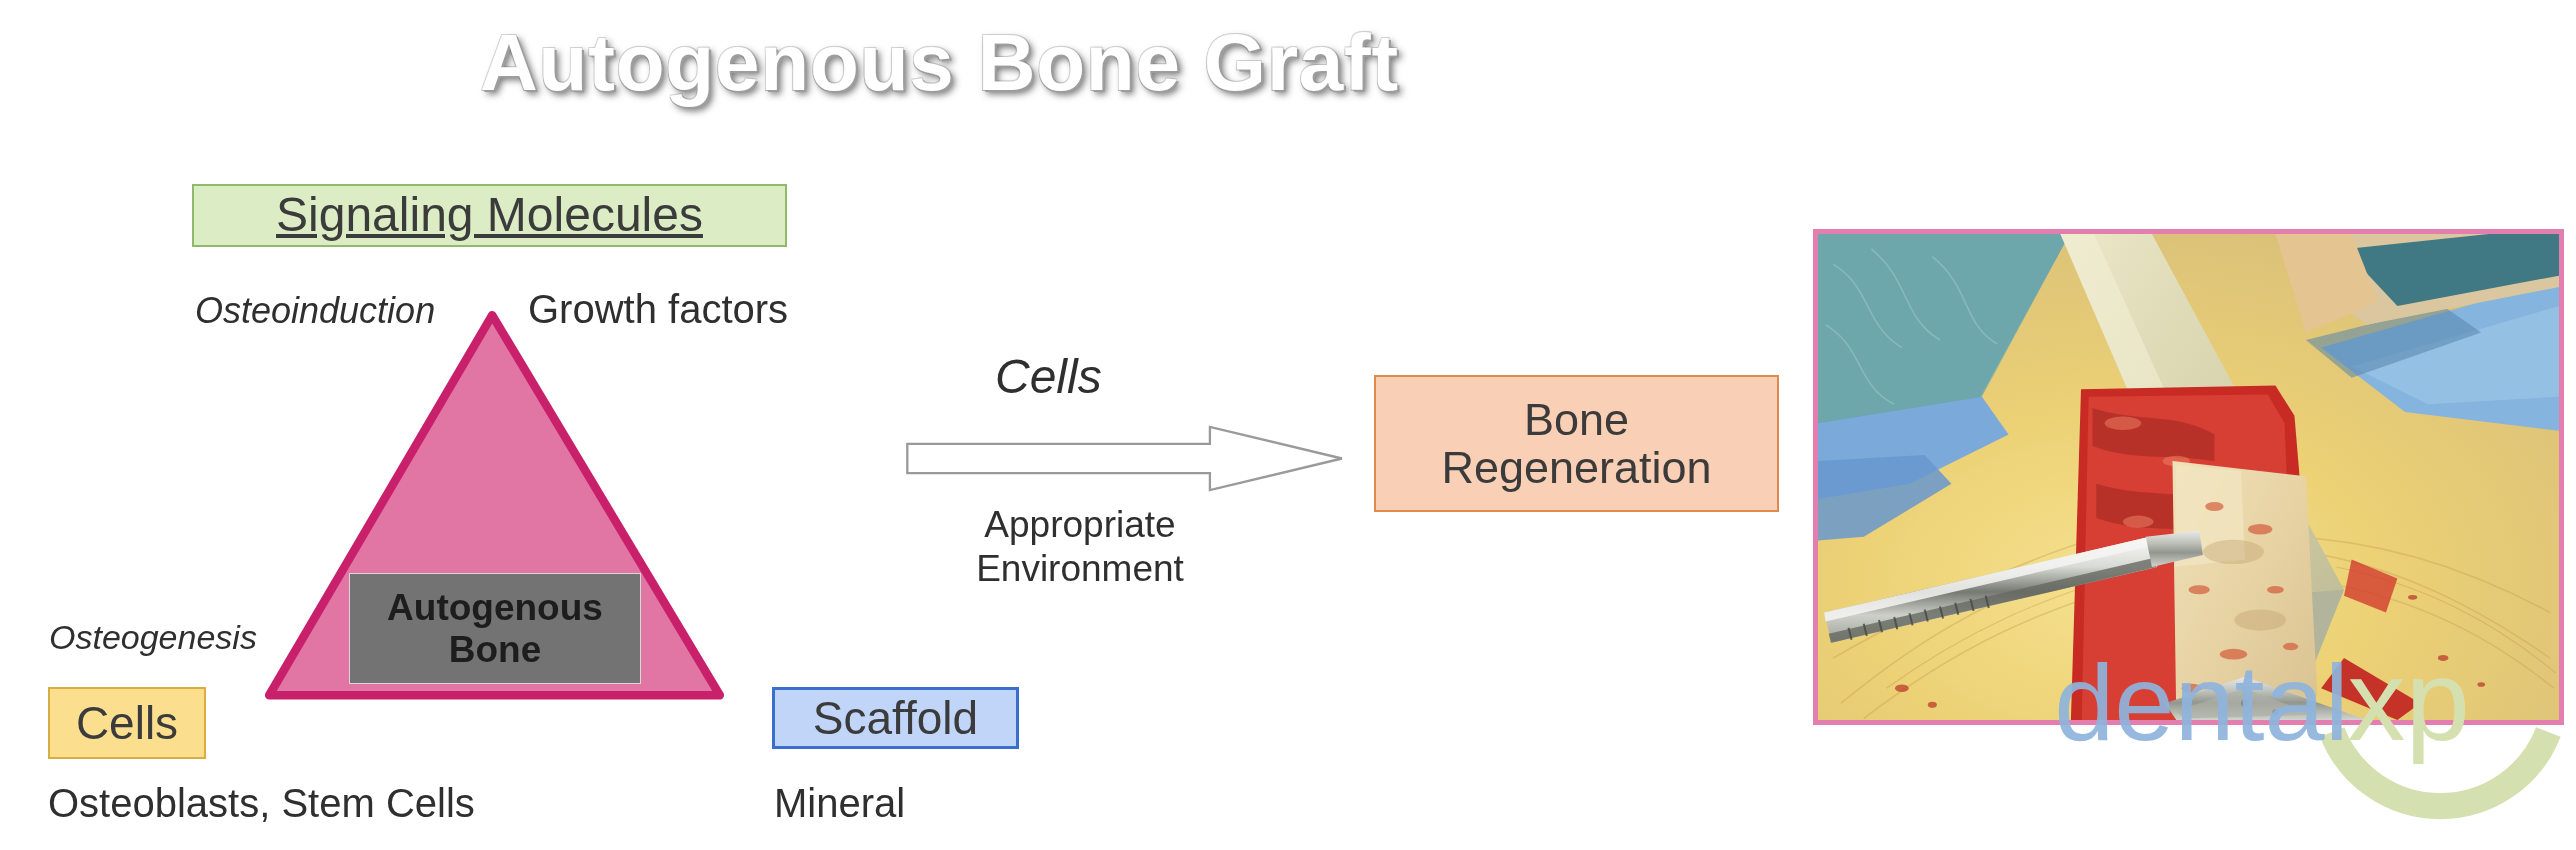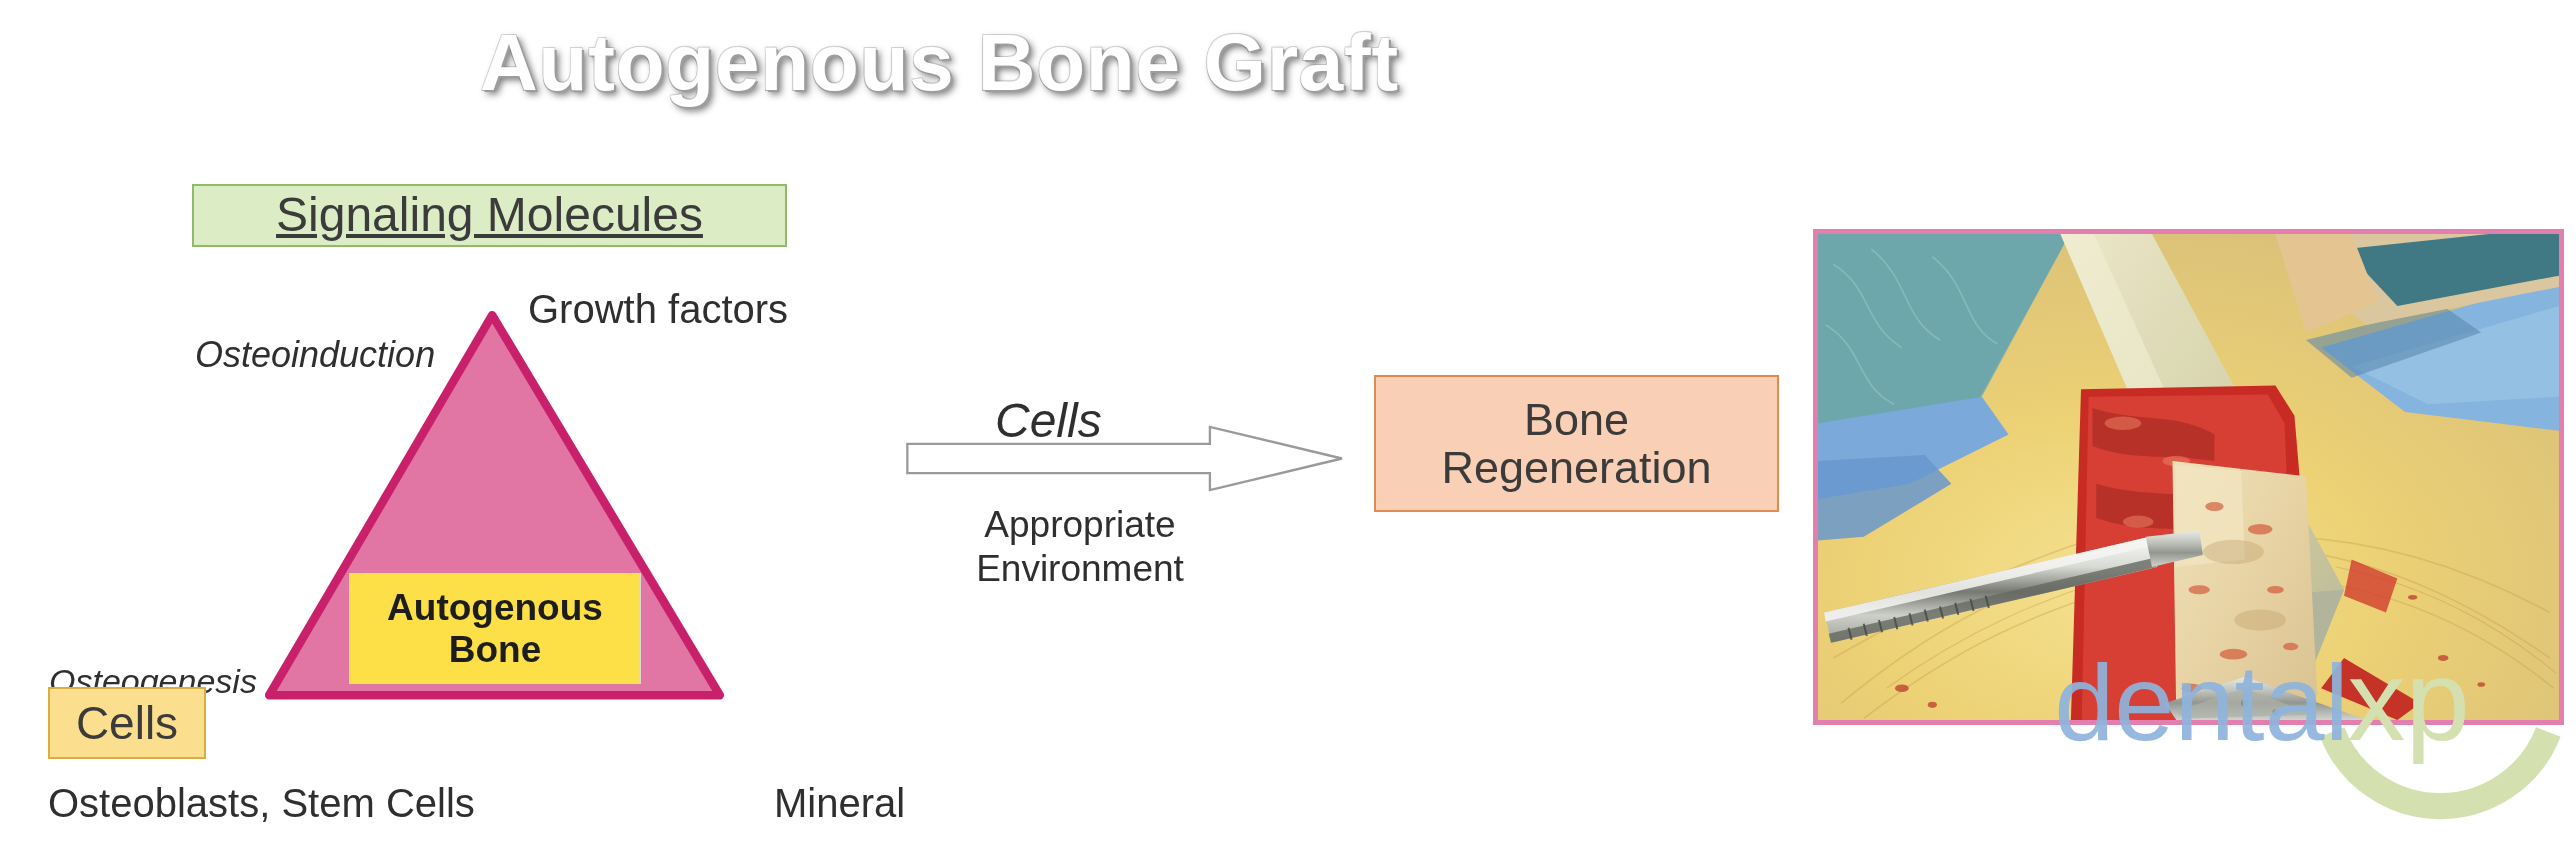--- a/index.html
+++ b/index.html
@@ -82,21 +82,21 @@
     flex-direction: column;
   }
   #box-bone-regen span { display: block; }
 
   
   .cap {
     position: absolute;
     color: #2f2f2f;
     white-space: nowrap;
   }
-  .cap.italic { font-style: italic; margin-top: 44px; }
+  .cap.italic { font-style: italic; }
 
   #cap-osteoinduction { left: 195px; top: 290px; font-size: 36px; }
   #cap-growth-factors { left: 528px; top: 287px; font-size: 40px; }
   #cap-osteogenesis   { left: 49px;  top: 618px; font-size: 34px; }
   #cap-osteoblasts    { left: 48px;  top: 781px; font-size: 40px; }
   #cap-osteoconduction{ left: 774px;top: 619px; font-size: 34px; }
   #cap-mineral        { left: 774px;top: 781px; font-size: 40px; }
   #cap-time           { left: 995px;top: 349px; font-size: 48px; }
   #cap-environment    { left: 964px;top: 503px; font-size: 37px; text-align: center; width: 232px; line-height: 1.2; white-space: normal;}
 
@@ -105,21 +105,21 @@
     position: absolute;
     left: 263px; top: 309px;
     width: 463px; height: 394px;
   }
   #triangle-wrap svg { display: block; width: 100%; height: 100%; }
 
   #autogenous-box {
     position: absolute;
     left: 349px; top: 573px;
     width: 292px; height: 111px;
-    background: #fde047;
+    background: #737373;
     border: 1.5px solid #d8d8d8;
     box-sizing: border-box;
     display: flex;
     flex-direction: column;
     align-items: center;
     justify-content: center;
     font-size: 37px;
     font-weight: bold;
     color: #1d1d1d;
     line-height: 1.12;
@@ -177,20 +177,23 @@
     <span>Autogenous</span>
     <span>Bone</span>
   </div>
 
   <div class="cap italic" id="cap-osteogenesis">Osteogenesis</div>
   <div class="lbl-box" id="box-cells">
     <span>Cells</span>
   </div>
   <div class="cap" id="cap-osteoblasts">Osteoblasts, Stem Cells</div>
 
+  <div class="lbl-box" id="box-scaffold">
+    <span>Scaffold</span>
+  </div>
   <div class="cap" id="cap-mineral">Mineral</div>
 
   <div class="cap italic" id="cap-time">Cells</div>
 
   <div id="time-arrow">
     <svg viewBox="0 0 570 92" preserveAspectRatio="none" aria-hidden="true">
       <path d="M3,27 L395,27 L395,5 L566,46 L395,87 L395,65 L3,65 Z" fill="#ffffff" stroke="#9a9a9a" stroke-width="3" stroke-linejoin="miter"></path>
     </svg>
   </div>
 

